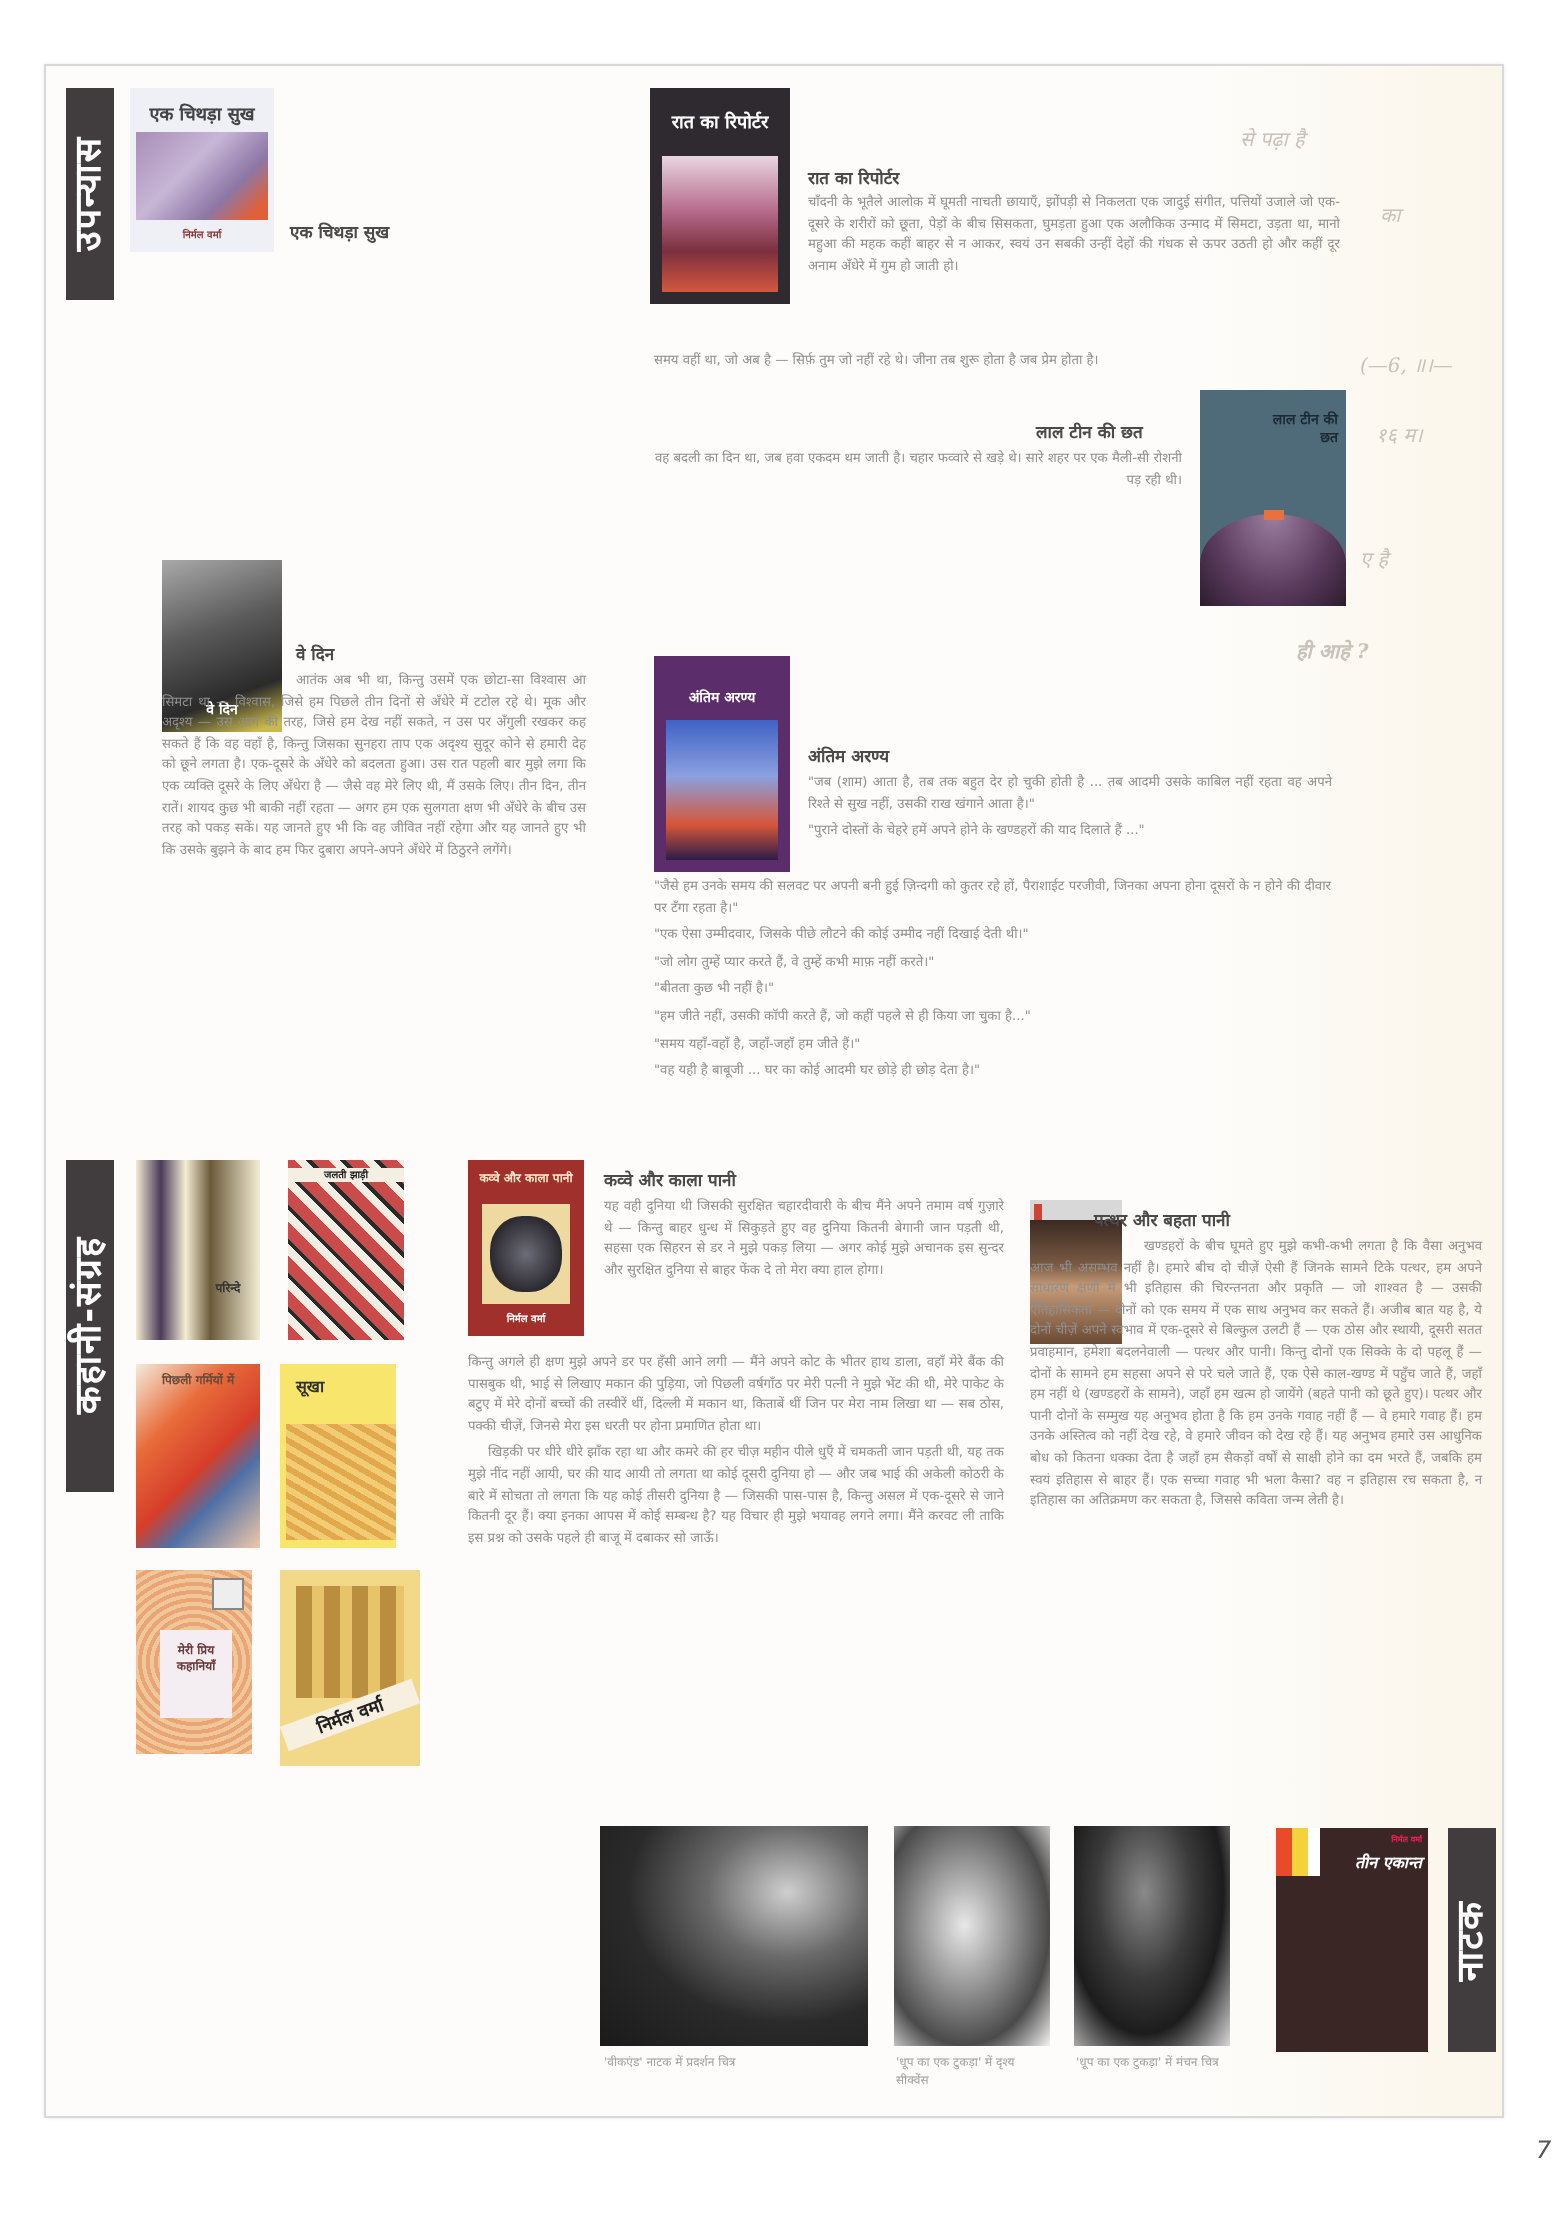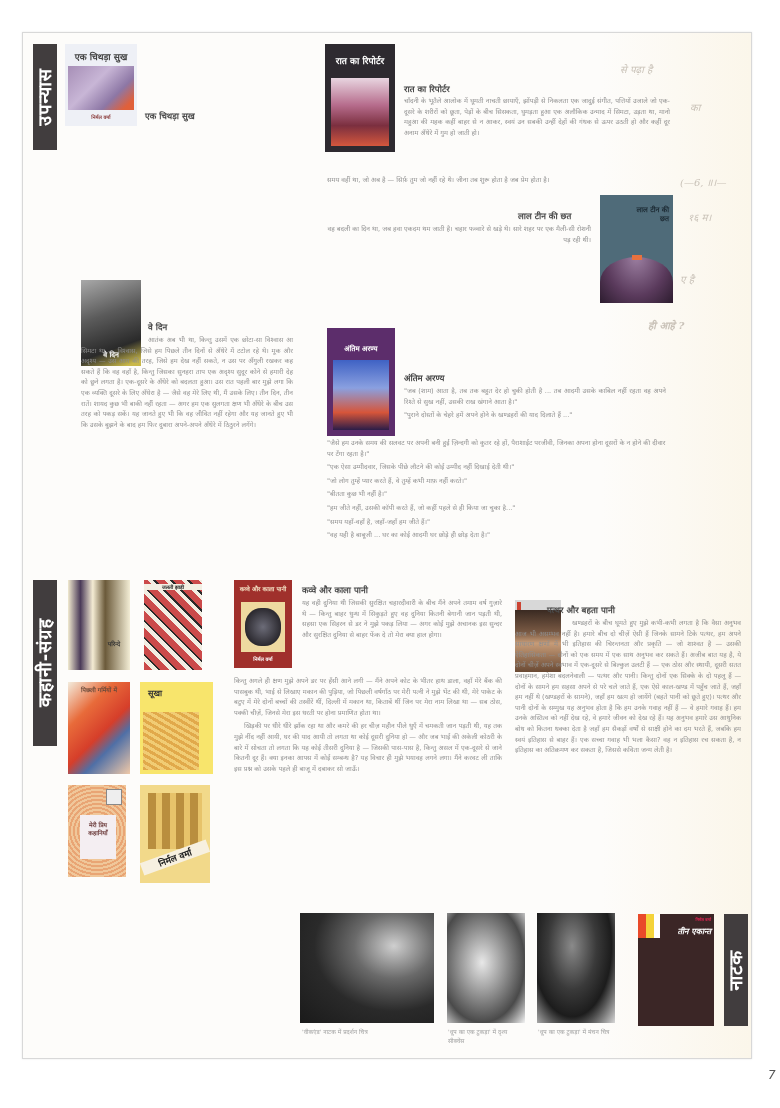--- a/index.html
+++ b/index.html
@@ -107,21 +107,21 @@
 
 <div class="cover" style="left:68px; top:580px; width:62px; height:90px; background:linear-gradient(90deg,#f1ead0 0%,#4a3a58 20%,#f4ecd3 40%,#6b5a3a 60%,#f3edd5 100%);">
   <div class="ct" style="top:60px; color:#333; font-size:6px; left:30px;">परिन्दे</div>
 </div>
 <div class="cover" style="left:144px; top:580px; width:58px; height:90px; background:repeating-linear-gradient(45deg,#cb4a4a 0 6px,#f2ede2 6px 10px,#2a2a2a 10px 12px);">
   <div class="ct" style="top:4px; color:#222; font-size:5px; background:#f3efe3;">जलती झाड़ी</div>
 </div>
 <div class="cover" style="left:68px; top:682px; width:62px; height:92px; background:linear-gradient(135deg,#f3ecdd 0%,#e86b3a 30%,#d63e2a 55%,#4f6fa6 70%,#f0c9a8 100%);">
   <div class="ct" style="top:4px; color:#6b4a3a; font-size:6px;">पिछली गर्मियों में</div>
 </div>
-<div class="cover" style="left:140px; top:682px; width:73px; height:92px; background:#f8e56c;">
+<div class="cover" style="left:140px; top:682px; width:58px; height:92px; background:#f8e56c;">
   <div class="ct" style="top:5px; color:#333; font-size:8px; text-align:left; left:8px;">सूखा</div>
   <div style="position:absolute; left:3px; top:30px; width:56px; height:58px; background:repeating-linear-gradient(30deg,#e1a94b 0 3px,#f1cc74 3px 6px);"></div>
 </div>
 <div class="cover" style="left:68px; top:785px; width:58px; height:92px; background:repeating-radial-gradient(circle,#f0c79a 0 2px,#e9a574 2px 4px);">
   <div style="position:absolute; left:12px; top:30px; width:36px; height:44px; background:#f4eef2;"></div>
   <div class="ct" style="top:36px; color:#6b3a3a; font-size:6px; left:12px; right:10px;">मेरी प्रिय कहानियाँ</div>
   <div style="position:absolute; left:38px; top:4px; width:14px; height:14px; background:#eee; border:1px solid #888;"></div>
 </div>
 <div class="cover" style="left:140px; top:785px; width:70px; height:98px; background:#f2d98a;">
   <div style="position:absolute; left:8px; top:8px; width:54px; height:56px; background:repeating-linear-gradient(90deg,#b98e3e 0 8px,#e7c36a 8px 14px);"></div>

